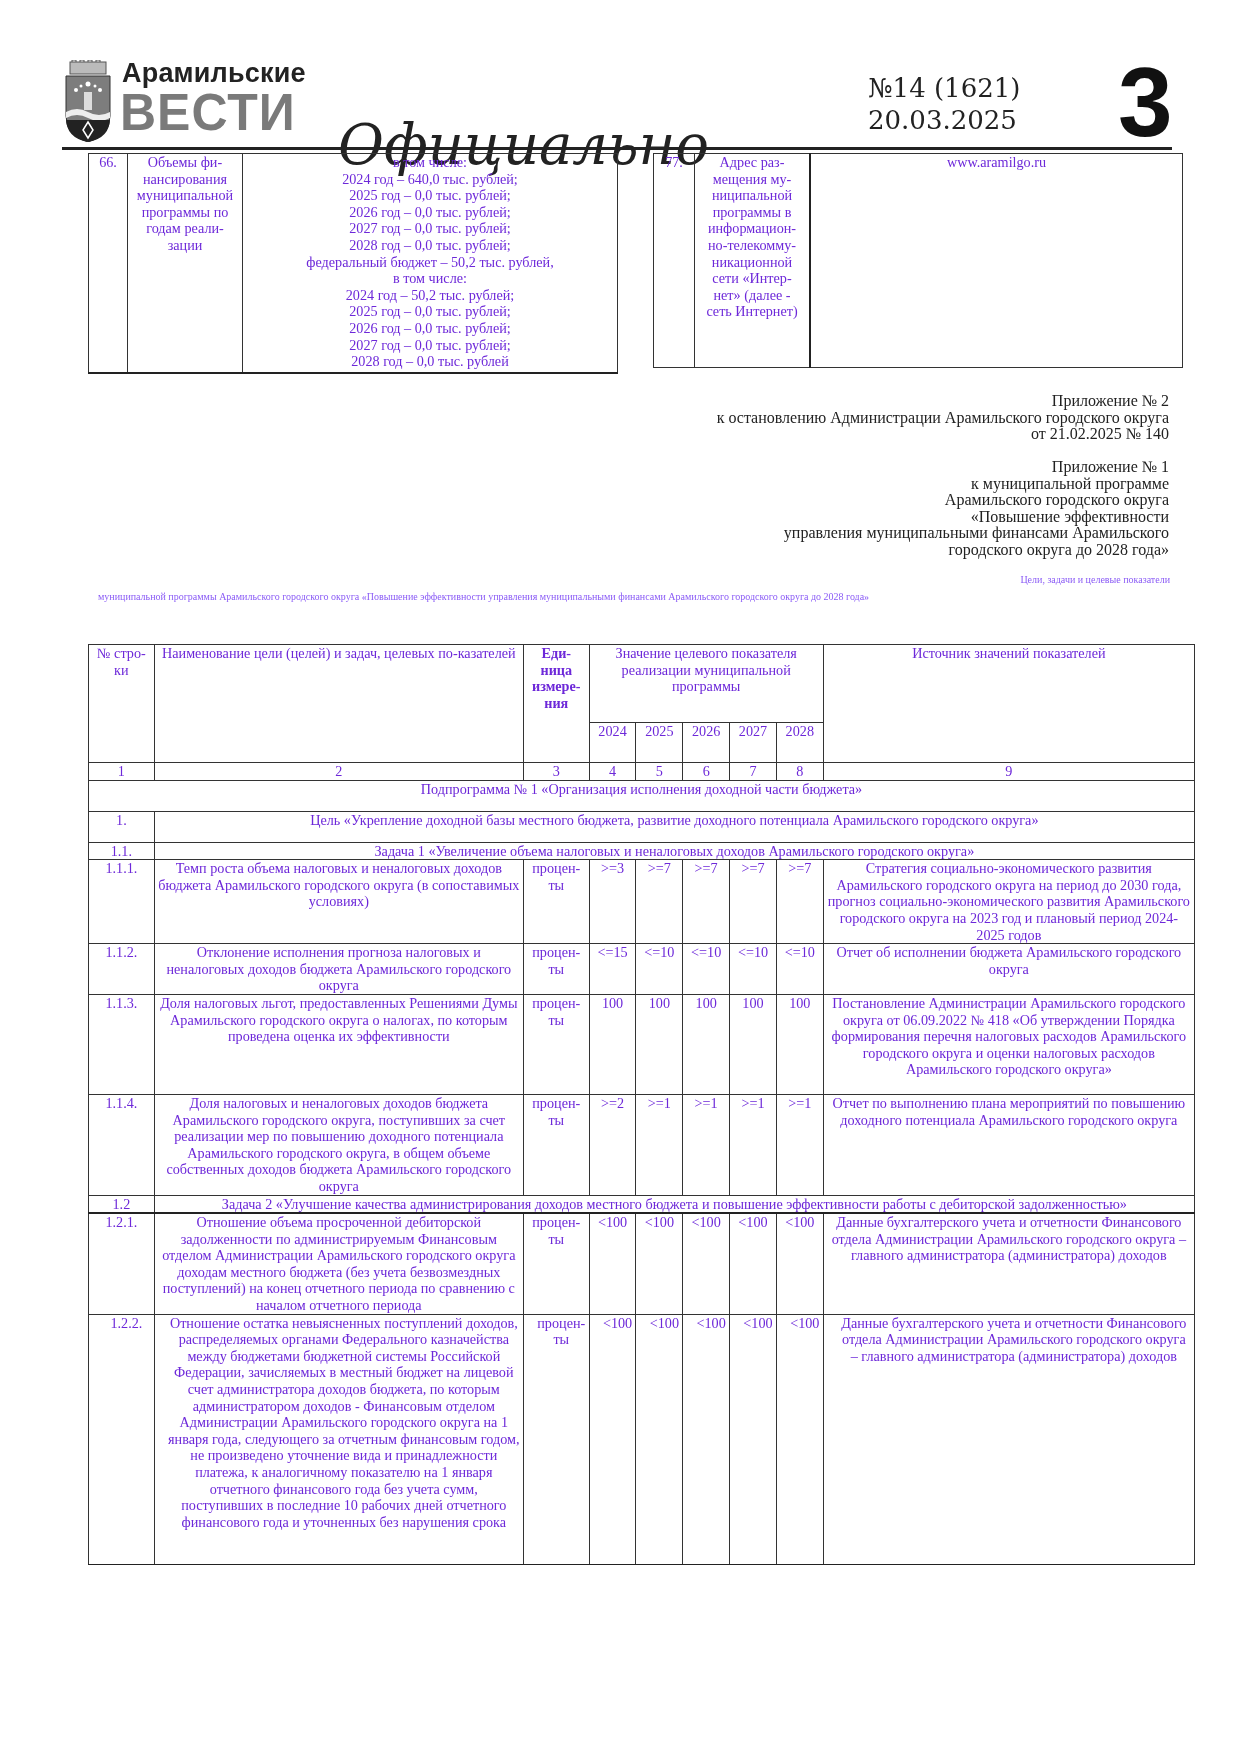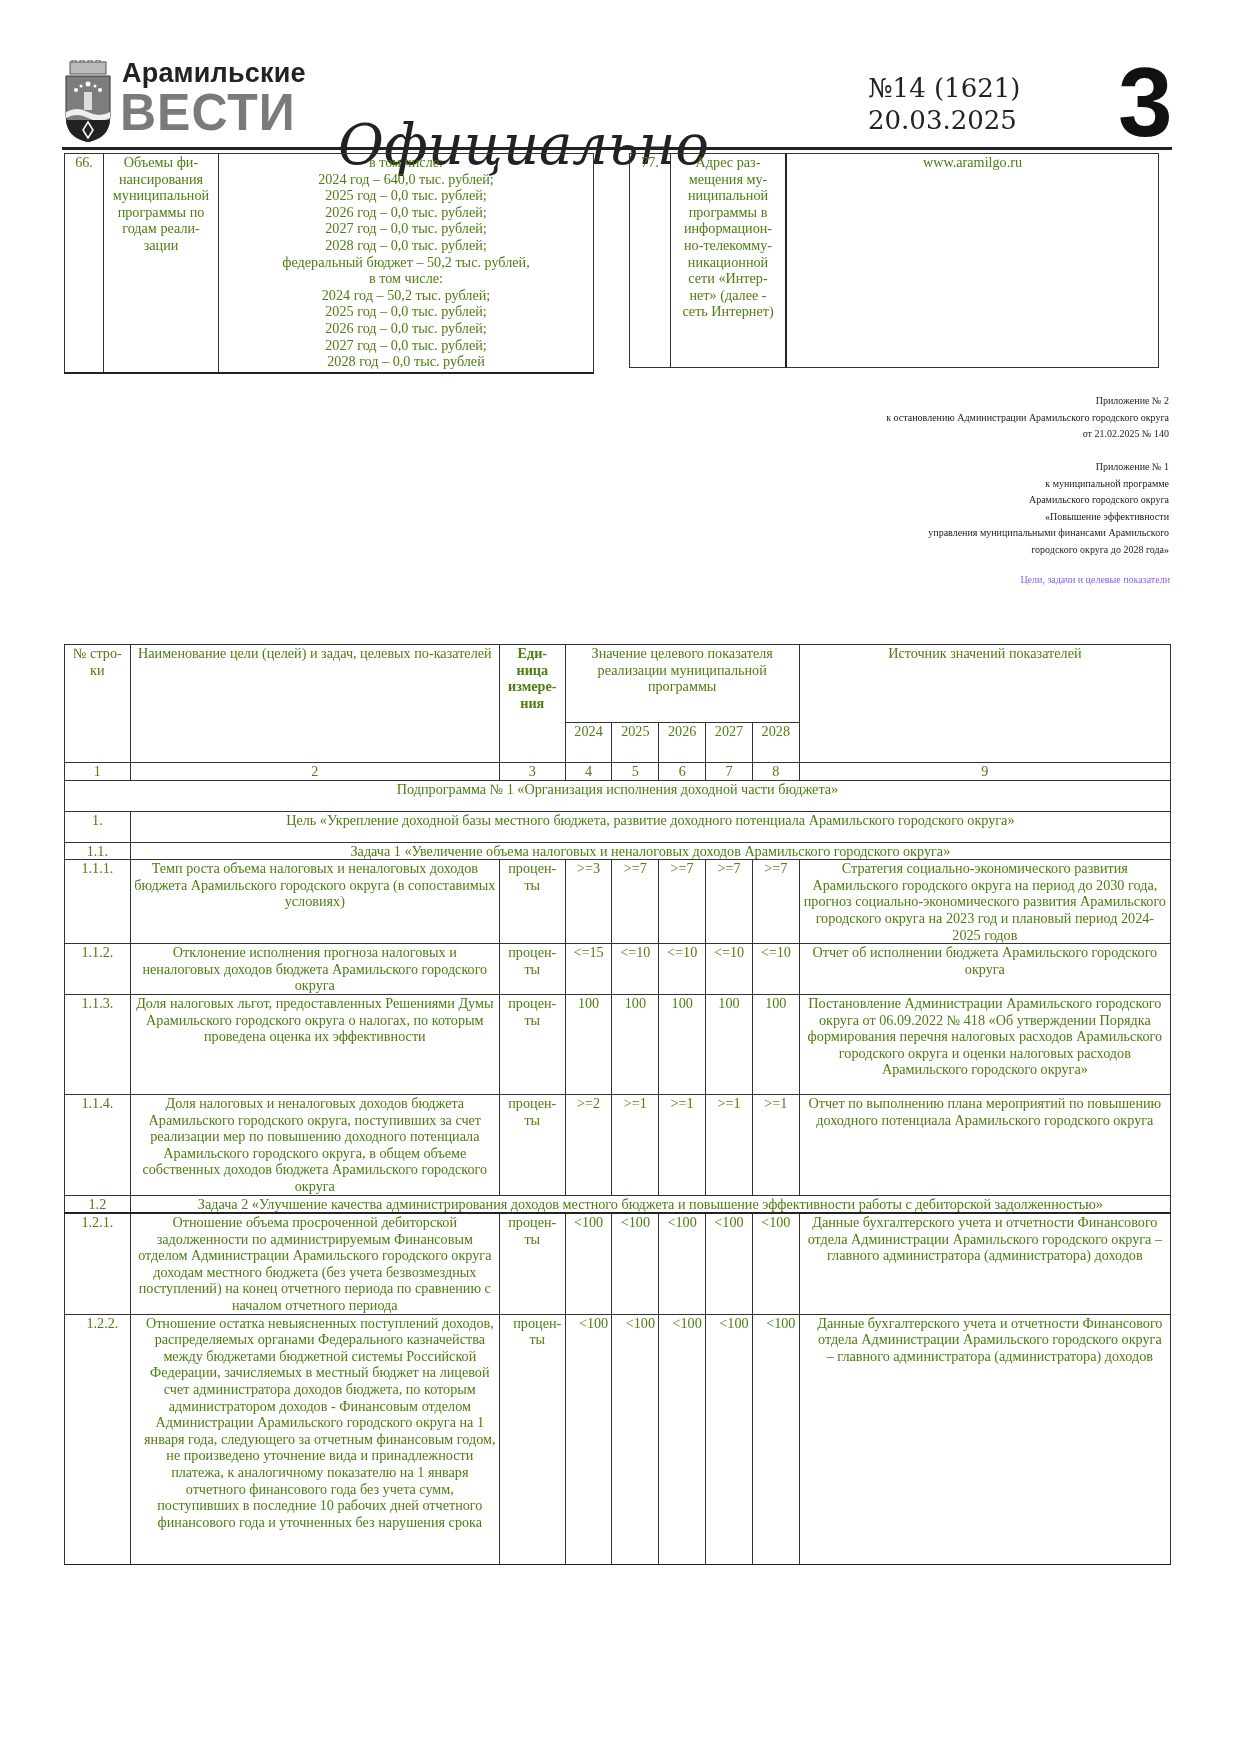--- a/index.html
+++ b/index.html
@@ -7,29 +7,29 @@
   .abs{position:absolute;}
   
   .logo{left:64px;top:60px;width:48px;height:82px;}
   .brand-top{left:122px;top:58px;font-family:"Liberation Sans","DejaVu Sans",sans-serif;font-size:27px;font-weight:bold;color:#222;letter-spacing:0.2px;line-height:30px;}
   .brand-bottom{left:120px;top:84px;font-family:"Liberation Sans","DejaVu Sans",sans-serif;font-size:50px;font-weight:bold;color:#7a7a7a;line-height:54px;letter-spacing:1px;transform:scaleY(1.05);transform-origin:left top;}
   .section{left:338px;top:64px;font-family:"DejaVu Serif","Liberation Serif",serif;font-style:italic;font-size:56px;color:#222;line-height:68px;margin-top:47px;}
   .issue{left:868px;top:72px;width:170px;font-family:"DejaVu Serif","Liberation Serif",serif;font-size:26px;line-height:32px;color:#222;}
   .pagenum{left:1118px;top:52px;font-family:"Liberation Sans","DejaVu Sans",sans-serif;font-weight:bold;font-size:98px;line-height:100px;color:#111;}
   .rule{left:62px;top:147px;width:1110px;height:3px;background:#222;}
   
-  table{border-collapse:collapse;font-family:"Liberation Serif","DejaVu Serif",serif;font-size:14.2px;line-height:16.6px;color:#4d7c0f;}
+  table{border-collapse:collapse;font-family:"Liberation Serif","DejaVu Serif",serif;font-size:14.2px;line-height:16.6px;color:#6d28d9;margin-left:24px;}
   td{border:1px solid #333;vertical-align:top;text-align:center;padding:0 2px;}
   .t66{left:64px;top:153px;width:530px;}
   .t77{left:629px;top:153px;width:530px;}
   .thick-r{border-right:2px solid #222;}
   .thick-b td{border-bottom:2px solid #222;}
   .lines span{display:block;}
   
-  .annex{right:72px;text-align:right;font-size:10px;line-height:16.6px;color:#222;}
+  .annex{right:72px;text-align:right;font-size:16px;line-height:16.6px;color:#222;}
   .annex span{display:block;}
   .title-block{left:64px;top:572px;width:1106px;font-size:10px;line-height:16.6px;color:#8b5cf6;}
   .title-block .r{text-align:right;}
   .title-block .l{text-indent:34px;}
   
   .main{left:64px;top:644px;width:1107px;}
   .main td{padding:0 3px;}
   .main .c-num{width:58px;}
   .main .c-name{width:358px;}
   .main .c-unit{width:55px;font-weight:bold;}
@@ -129,20 +129,21 @@
   <span>Приложение № 1</span>
     <span>к муниципальной программе</span>
     <span>Арамильского городского округа</span>
     <span>«Повышение эффективности</span>
     <span>управления муниципальными финансами Арамильского</span>
     <span>городского округа до 2028 года»</span>
 </div>
 
 <div class="abs title-block">
   <div class="r">Цели, задачи и целевые показатели</div>
+  <div class="l">муниципальной программы Арамильского городского округа «Повышение эффективности управления муниципальными финансами Арамильского городского округа до 2028 года»</div>
 </div>
 
 <table class="abs main">
   <tbody>
       <tr style="height:78px">
     <td class="c-num" rowspan="2">№ стро-ки</td>
     <td class="c-name" rowspan="2">Наименование цели (целей) и задач, целевых по-казателей</td>
     <td class="c-unit" rowspan="2">Еди-ница измере-ния</td>
     <td colspan="5">Значение целевого показателя реализации муниципальной программы</td>
     <td class="c-src" rowspan="2">Источник значений показателей</td>

